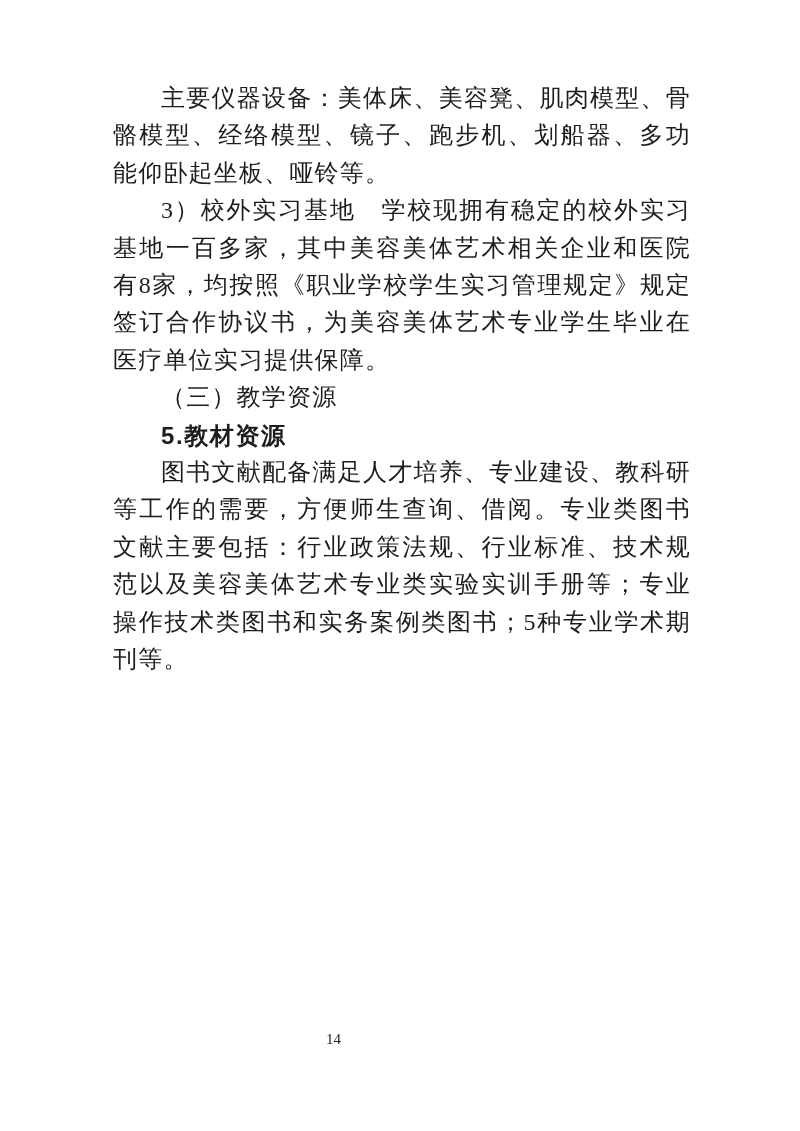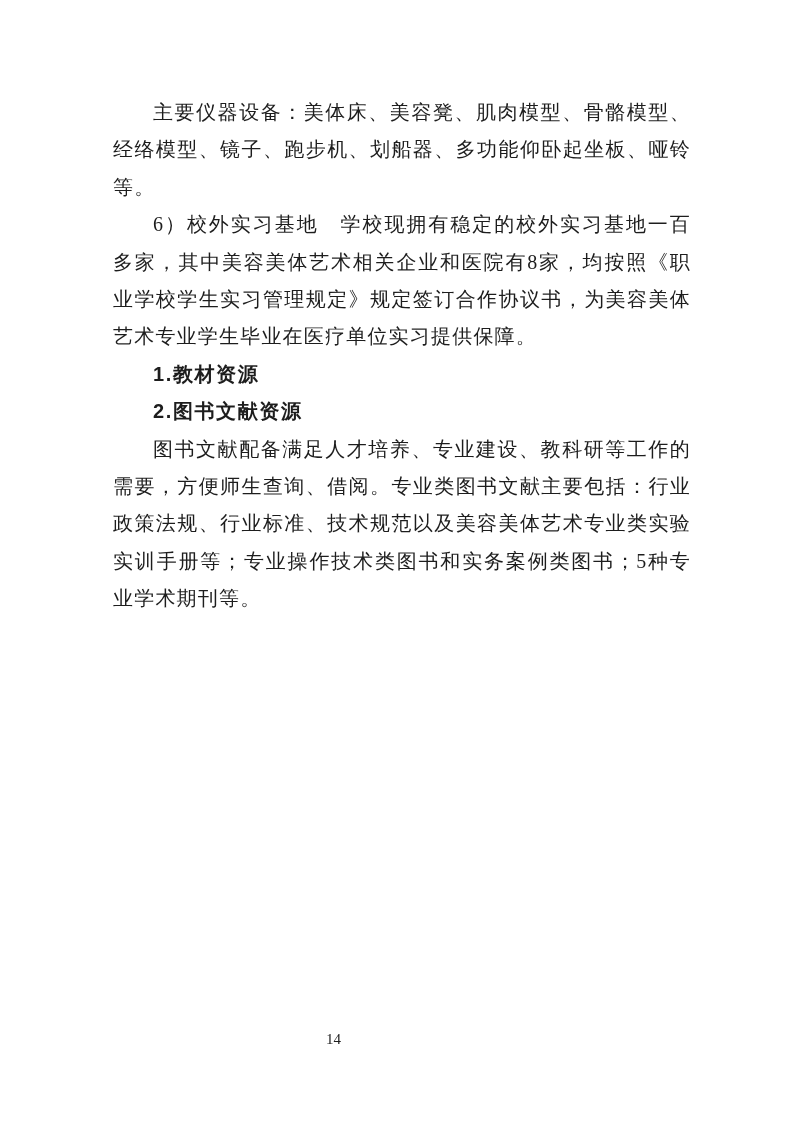--- a/index.html
+++ b/index.html
@@ -16,23 +16,23 @@
     color: #1d1d1d;
   }
   .page {
     position: absolute;
     inset: 0;
     background: #ffffff;
   }
   .text-area {
     position: absolute;
     left: 113px;
-    top: 94px;
+    top: 80px;
     width: 578px;
-    font-size: 20px;
+    font-size: 24px;
     line-height: 37.4px;
     letter-spacing: 1.2px;
     text-align: justify;
     text-justify: inter-ideograph;
   }
   .text-area p {
     margin: 0;
     padding: 0;
     text-indent: 2em;
   }
@@ -54,19 +54,19 @@
     letter-spacing: 0;
     color: #1d1d1d;
   }
 </style>
 </head>
 <body>
 
 <div class="page">
   <div class="text-area">
     <p class="body">主要仪器设备：美体床、美容凳、肌肉模型、骨骼模型、经络模型、镜子、跑步机、划船器、多功能仰卧起坐板、哑铃等。</p>
-    <p class="body">6）校外实习基地　学校现拥有稳定的校外实习基地一百多家，其中美容美体艺术相关企业和医院有8家，均按照《职业学校学生实习管理规定》规定签订合作协议书，为美容美体艺术专业学生毕业在医疗单位实习提供保障。</p>
-    <p class="heading-bold">1.教材资源</p>
-    <p class="heading-bold">2.图书文献资源</p>
+    <p class="body">3）校外实习基地　学校现拥有稳定的校外实习基地一百多家，其中美容美体艺术相关企业和医院有8家，均按照《职业学校学生实习管理规定》规定签订合作协议书，为美容美体艺术专业学生毕业在医疗单位实习提供保障。</p>
+    <p class="heading-kai">（三）教学资源</p>
+    <p class="heading-bold">5.教材资源</p>
     <p class="body">图书文献配备满足人才培养、专业建设、教科研等工作的需要，方便师生查询、借阅。专业类图书文献主要包括：行业政策法规、行业标准、技术规范以及美容美体艺术专业类实验实训手册等；专业操作技术类图书和实务案例类图书；5种专业学术期刊等。</p>
   </div>
   <div class="page-number">14</div>
 </div>
 
 </body></html>

